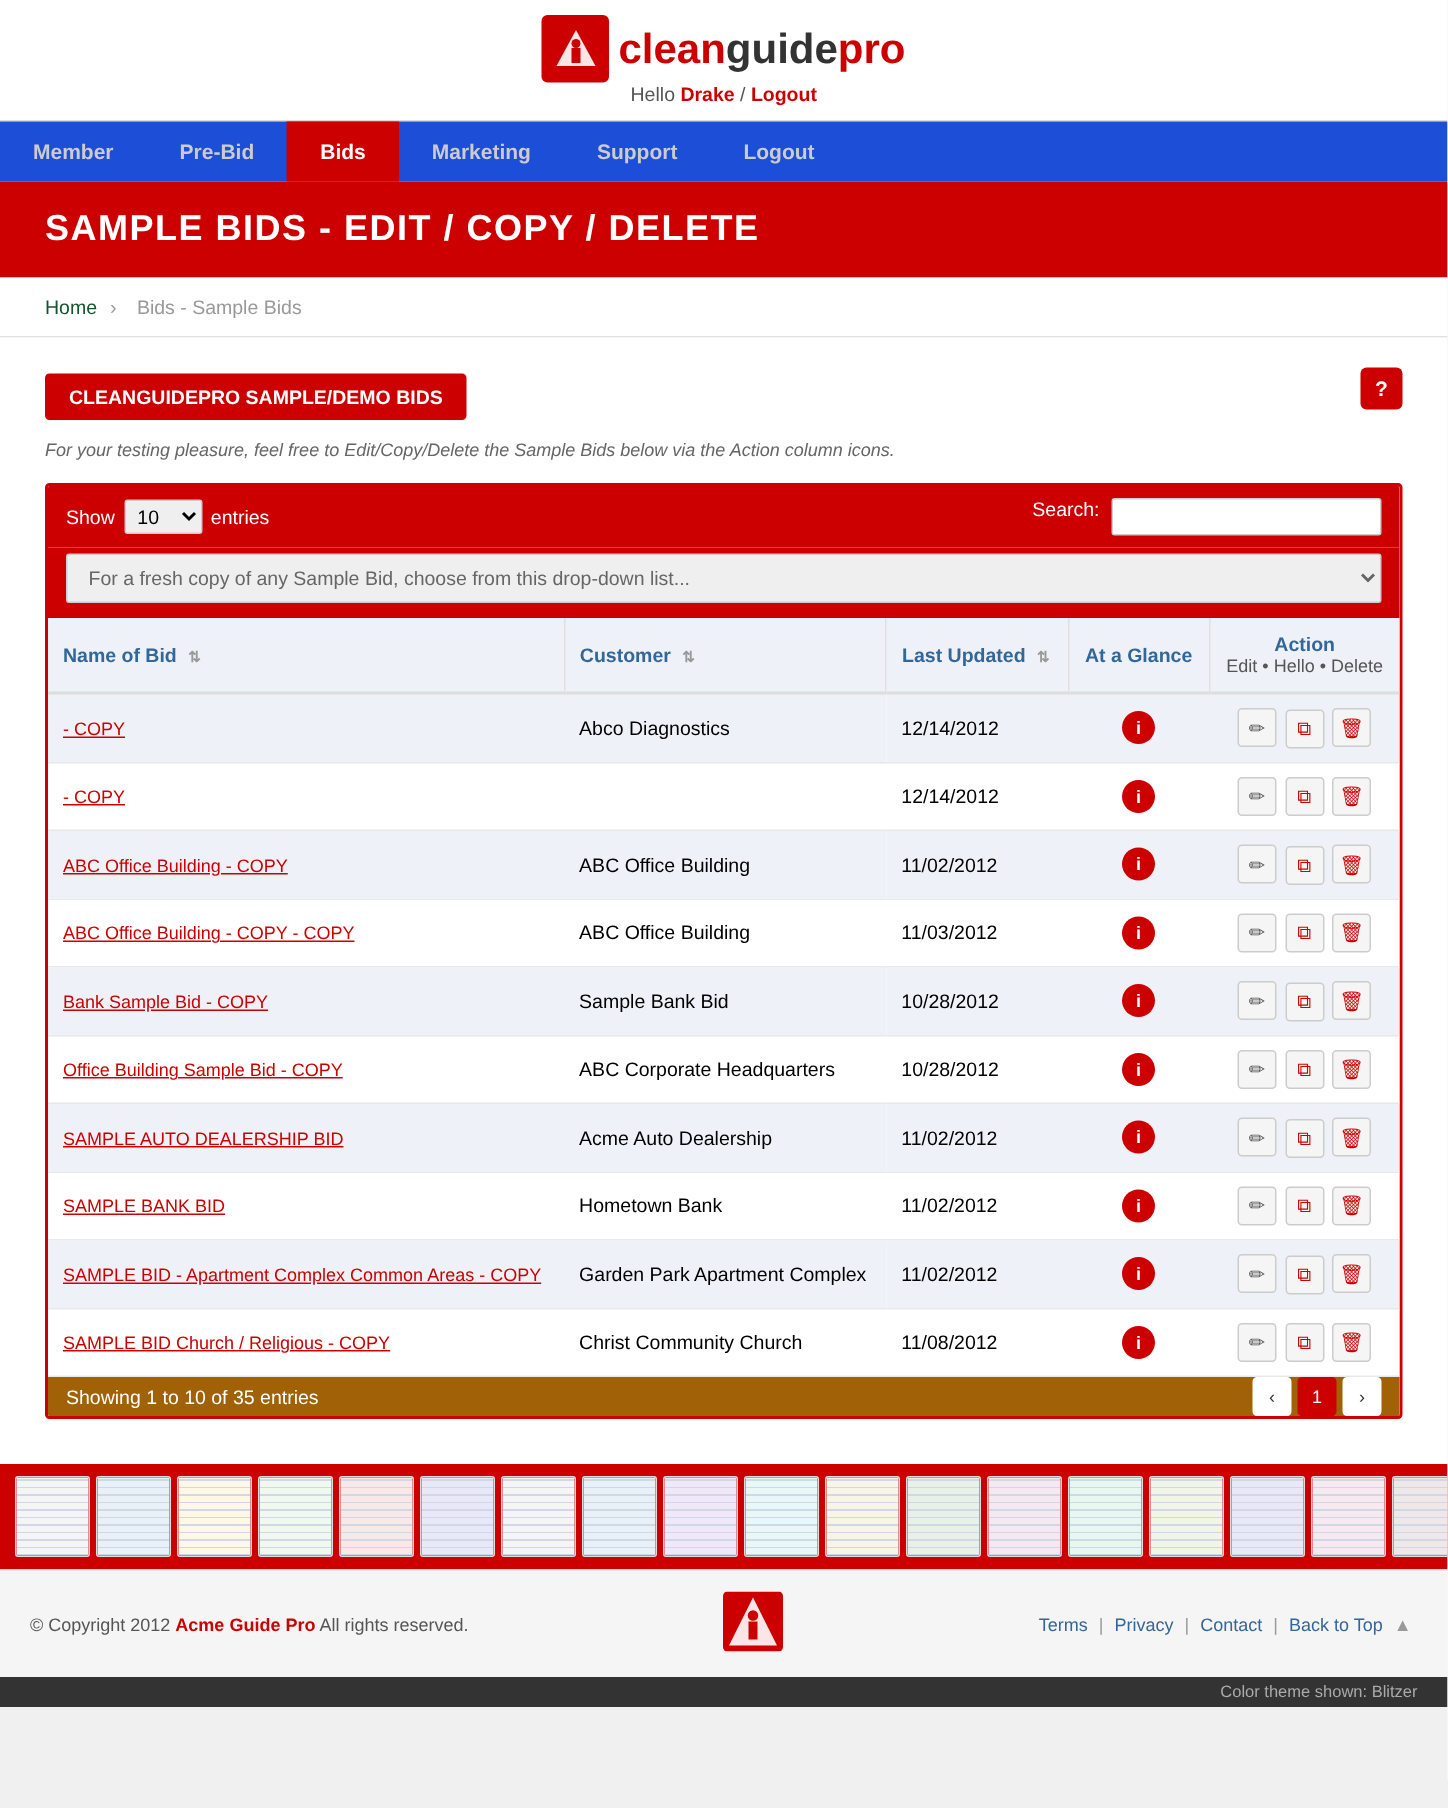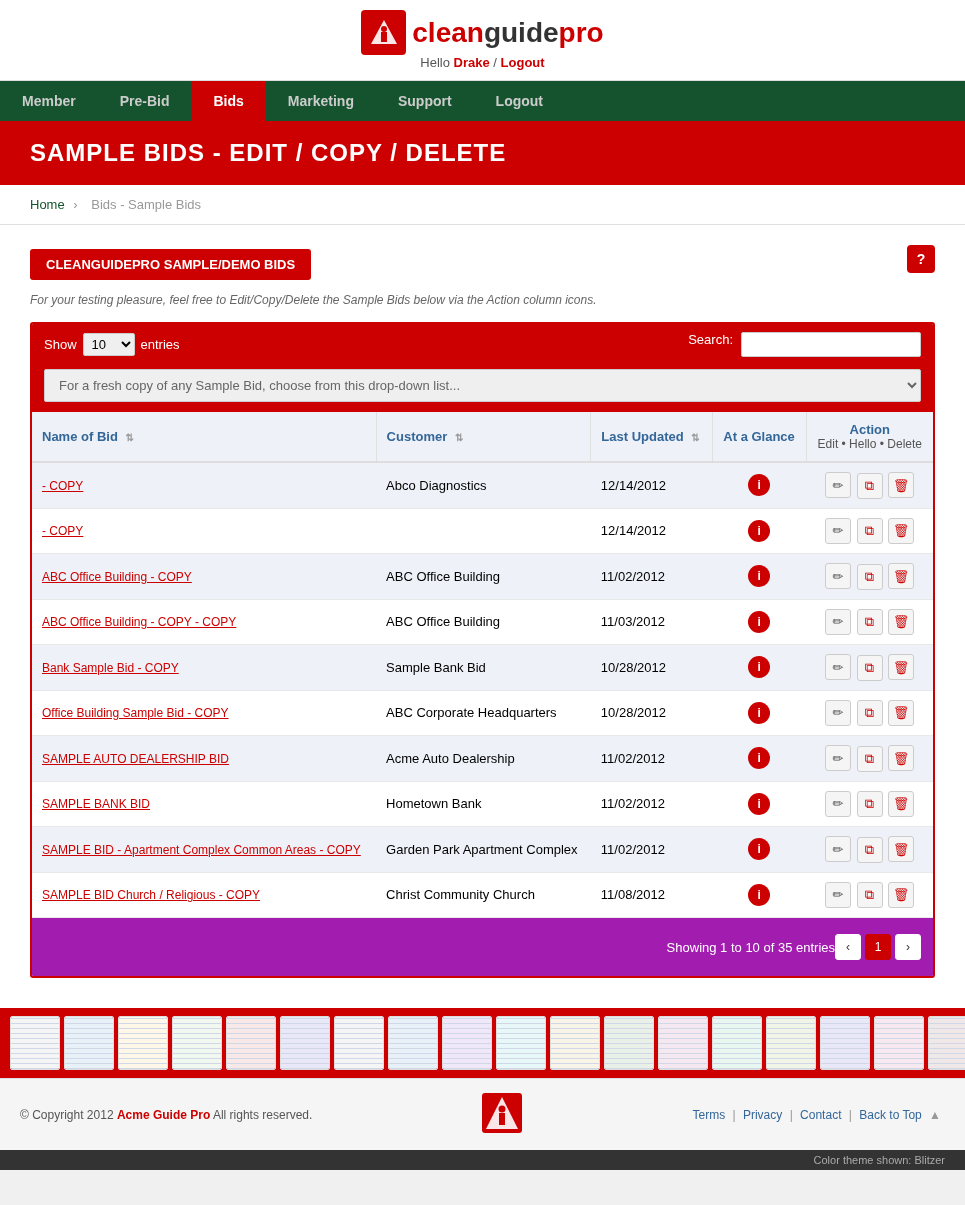--- a/index.html
+++ b/index.html
@@ -9,21 +9,21 @@
     .header { background: #fff; padding: 10px 20px; display: flex; align-items: center; justify-content: space-between; border-bottom: 1px solid #ddd; flex-direction: column; }
     .logo { display: flex; align-items: center; }
     .logo-icon { width: 45px; height: 45px; background: #cc0000; border-radius: 4px; display: flex; align-items: center; justify-content: center; margin-right: 6px; }
     .logo-icon svg { width: 30px; height: 30px; }
     .logo-text { font-size: 28px; font-weight: bold; color: #333; }
     .logo-text span { color: #cc0000; }
     .header-right { font-size: 13px; color: #555; }
     .header-right a { color: #cc0000; text-decoration: none; font-weight: bold; }
 
     
-    .nav { background: #14532d; display: flex; align-items: center; padding: 0; }
+    .nav { background: #1d4ed8; display: flex; align-items: center; padding: 0; }
     .nav a { color: #ccc; text-decoration: none; padding: 12px 22px; display: block; font-size: 14px; font-weight: bold; }
     .nav a.active { background: #cc0000; color: #fff; }
 
     
     .page-title-bar { background: #cc0000; padding: 18px 30px; }
     .page-title-bar h1 { color: #fff; font-size: 24px; font-weight: bold; letter-spacing: 1px; }
 
     
     .breadcrumb { padding: 12px 30px; font-size: 13px; color: #555; background: #fff; border-bottom: 1px solid #e0e0e0; }
     .breadcrumb a { color: #14532d; text-decoration: none; }
@@ -67,21 +67,21 @@
       display: inline-flex; align-items: center; justify-content: center; font-size: 13px; margin: 1px;
     }
     .edit-btn { background: #f5f5f5; color: #555; }
     .copy-btn { background: #f5f5f5; color: #cc0000; }
     .delete-btn { background: #f5f5f5; color: #cc0000; }
 
     
     .info-icon { display: inline-flex; align-items: center; justify-content: center; width: 22px; height: 22px; background: #cc0000; border-radius: 50%; color: #fff; font-size: 12px; font-weight: bold; cursor: pointer; }
 
     
-    .table-footer { background: #a21caf; padding: 16px 12px; display: flex; align-items: center; justify-content: flex-end; }
+    .table-footer { background: #a16207; padding: 0 12px; display: flex; align-items: center; justify-content: space-between; }
     .showing-text { color: #fff; font-size: 13px; }
     .pagination-btns { display: flex; gap: 4px; }
     .page-btn { width: 26px; height: 26px; border: 1px solid #fff; border-radius: 3px; background: #fff; color: #333; font-size: 12px; cursor: pointer; display: flex; align-items: center; justify-content: center; }
     .page-btn.active { background: #cc0000; color: #fff; border-color: #cc0000; }
 
     
     .action-col-header { text-align: center; color: #336699; }
     .edit-copy-delete { font-size: 12px; color: #555; font-weight: normal; }
 
     

